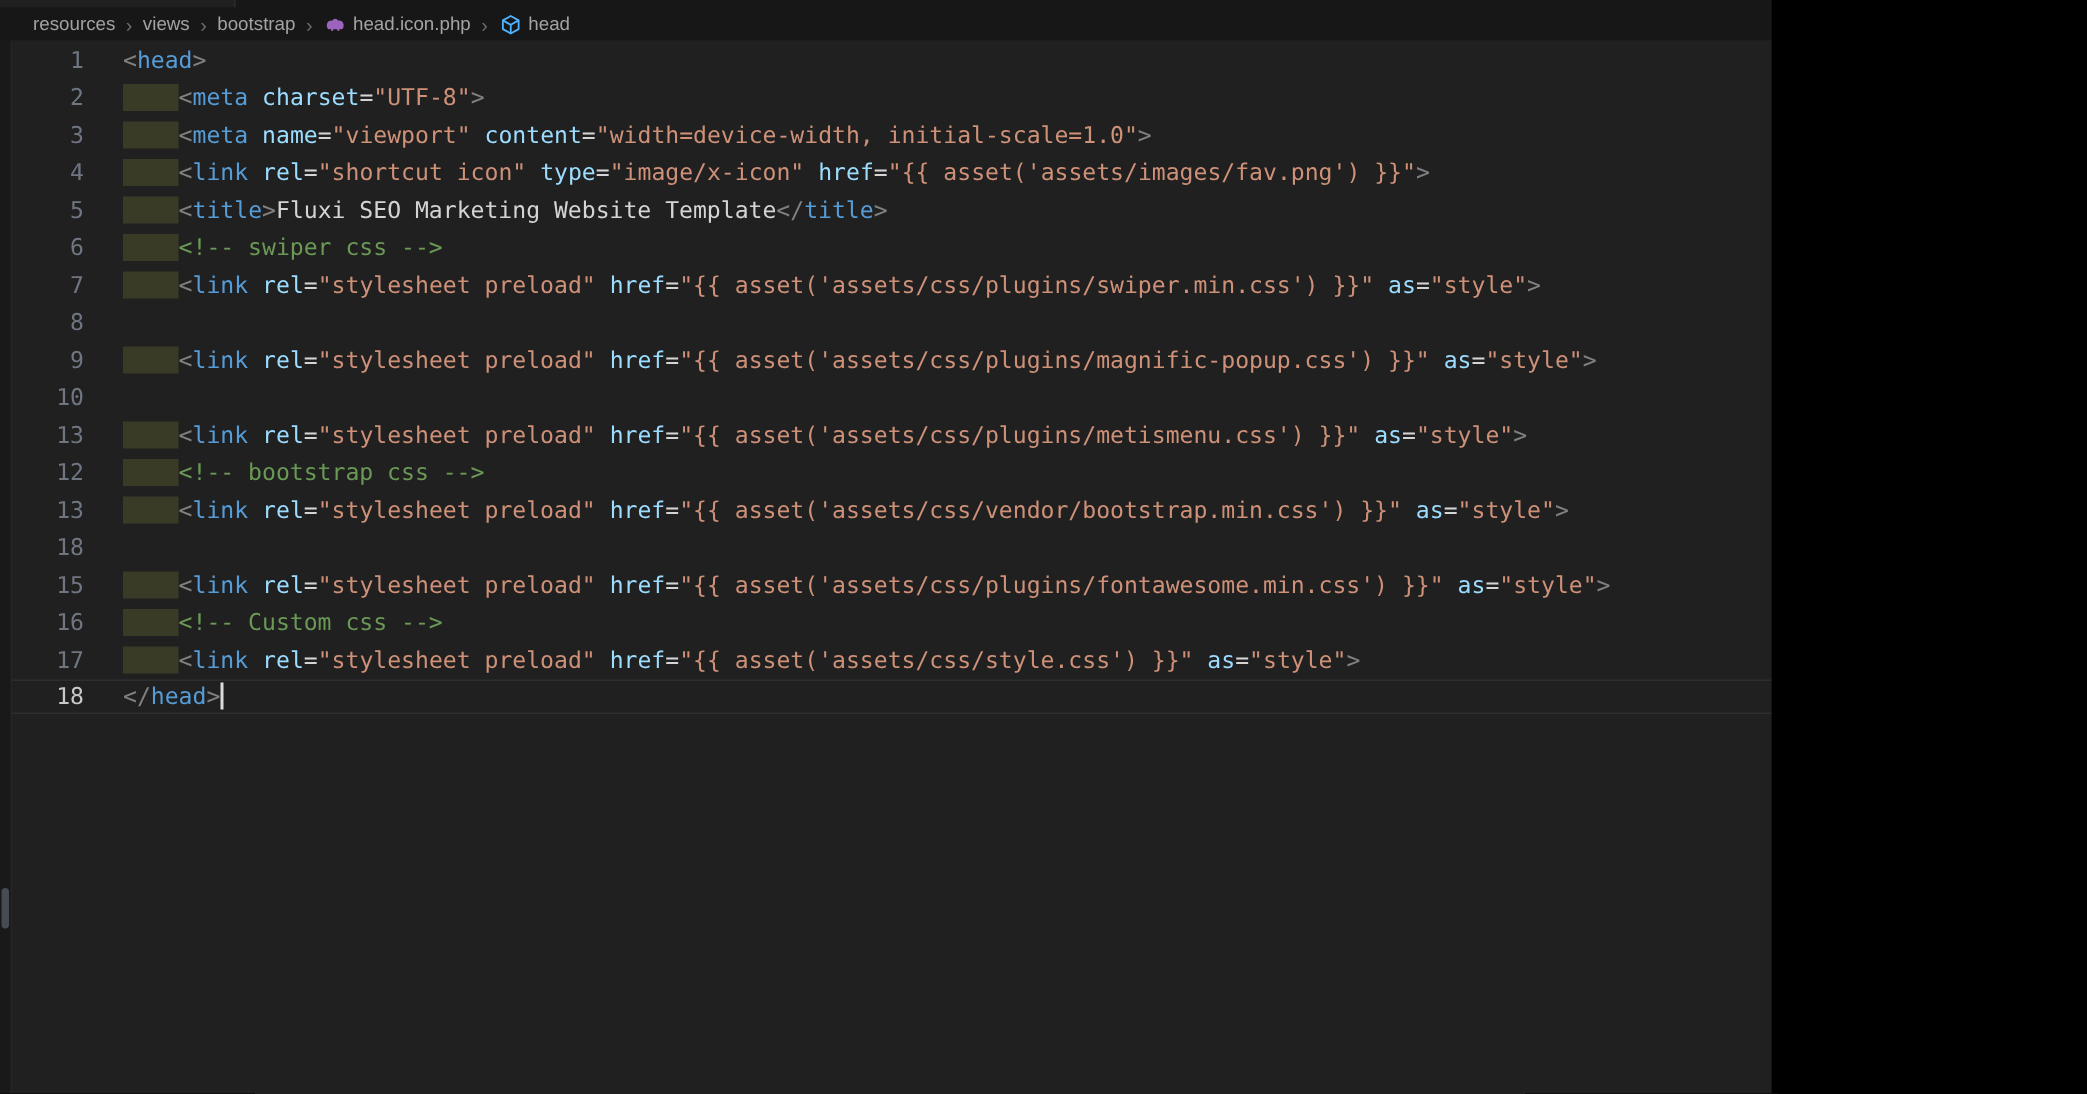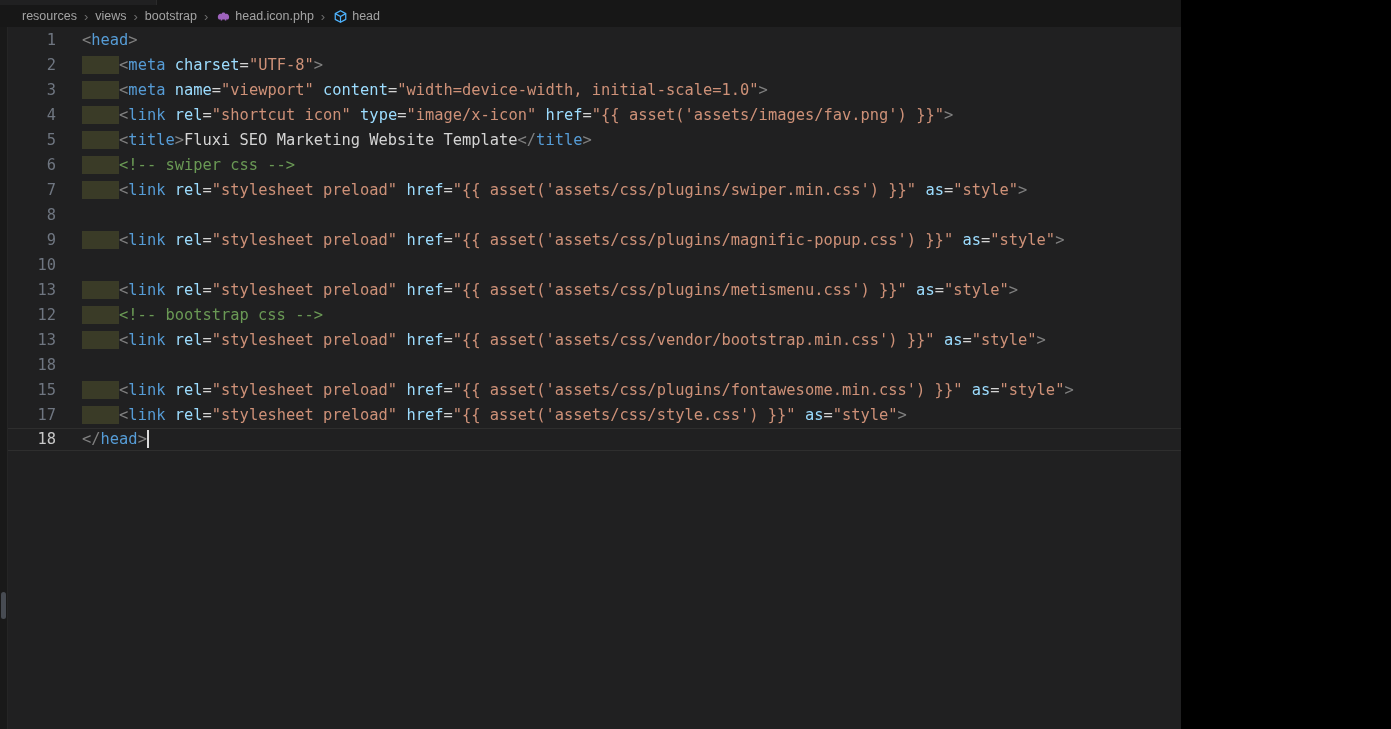--- a/index.html
+++ b/index.html
@@ -146,20 +146,24 @@
         <div class="codeline"><span class="indent">    </span><span class="tk-p">&lt;</span><span class="tk-t">link</span><span class="tk-w"> </span><span class="tk-a">rel</span><span class="tk-o">=</span><span class="tk-s">"stylesheet preload"</span><span class="tk-w"> </span><span class="tk-a">href</span><span class="tk-o">=</span><span class="tk-s">"{{ asset('assets/css/vendor/bootstrap.min.css') }}"</span><span class="tk-w"> </span><span class="tk-a">as</span><span class="tk-o">=</span><span class="tk-s">"style"</span><span class="tk-p">&gt;</span></div>
       </div>
       <div class="row">
         <div class="ln">18</div>
       </div>
       <div class="row">
         <div class="ln">15</div>
         <div class="codeline"><span class="indent">    </span><span class="tk-p">&lt;</span><span class="tk-t">link</span><span class="tk-w"> </span><span class="tk-a">rel</span><span class="tk-o">=</span><span class="tk-s">"stylesheet preload"</span><span class="tk-w"> </span><span class="tk-a">href</span><span class="tk-o">=</span><span class="tk-s">"{{ asset('assets/css/plugins/fontawesome.min.css') }}"</span><span class="tk-w"> </span><span class="tk-a">as</span><span class="tk-o">=</span><span class="tk-s">"style"</span><span class="tk-p">&gt;</span></div>
       </div>
       <div class="row">
+        <div class="ln">16</div>
+        <div class="codeline"><span class="indent">    </span><span class="tk-c">&lt;!-- Custom css --&gt;</span></div>
+      </div>
+      <div class="row">
         <div class="ln">17</div>
         <div class="codeline"><span class="indent">    </span><span class="tk-p">&lt;</span><span class="tk-t">link</span><span class="tk-w"> </span><span class="tk-a">rel</span><span class="tk-o">=</span><span class="tk-s">"stylesheet preload"</span><span class="tk-w"> </span><span class="tk-a">href</span><span class="tk-o">=</span><span class="tk-s">"{{ asset('assets/css/style.css') }}"</span><span class="tk-w"> </span><span class="tk-a">as</span><span class="tk-o">=</span><span class="tk-s">"style"</span><span class="tk-p">&gt;</span></div>
       </div>
       <div class="row active">
         <div class="ln">18</div>
         <div class="codeline"><span class="tk-p">&lt;/</span><span class="tk-t">head</span><span class="tk-p">&gt;</span><span class="cursor"></span></div>
       </div>
     </div>
 
 </div>

